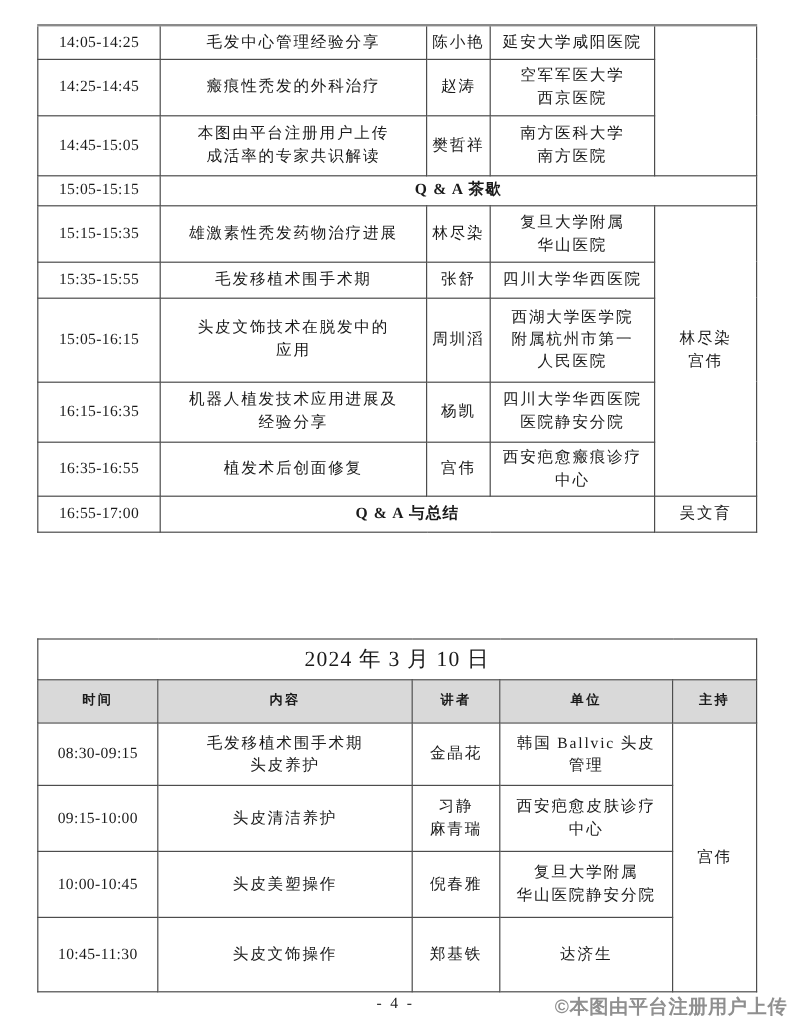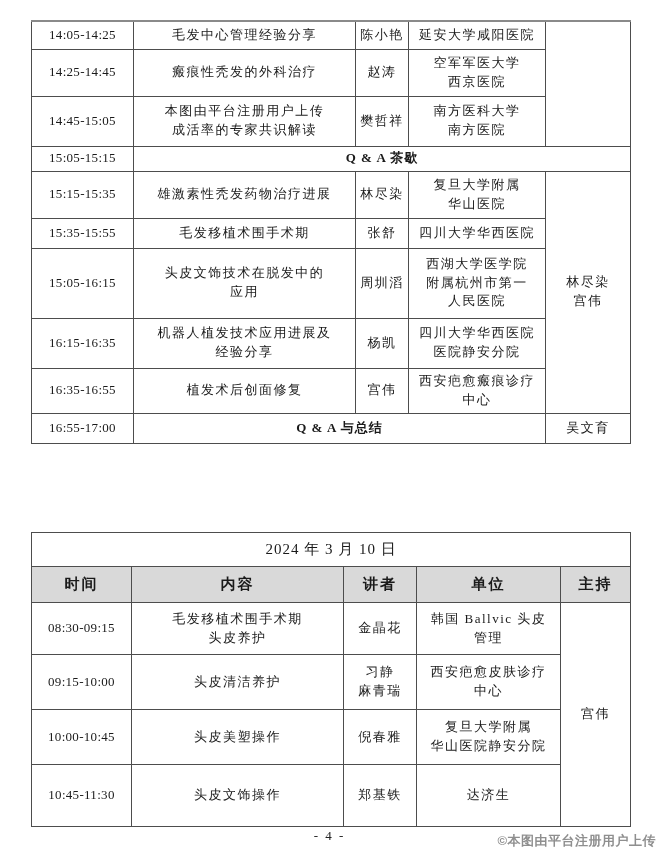--- a/index.html
+++ b/index.html
@@ -16,32 +16,32 @@
   table.sched td{
     border:1px solid #4d4d4d;text-align:center;vertical-align:middle;
     padding:1px 3px;white-space:pre-line;line-height:1.45;
     overflow:hidden;
   }
   #t1{left:31px;top:20px;width:599px;border-top:2px solid #8a8a8a;}
   #t2{left:31px;top:532px;width:599px;}
   .cjk{letter-spacing:1.5px;}
   .time-cell{letter-spacing:0.3px;}
   .title-cell{
-    font-size:15px;letter-spacing:1px;border-left-color:#777;
+    font-size:18px;letter-spacing:1px;border-left-color:#777;
   }
   .head-cell{
-    background:#d9d9d9;font-weight:bold;font-size:15px;letter-spacing:2px;
+    background:#d9d9d9;font-weight:bold;font-size:11px;letter-spacing:2px;
   }
   .qa-cell{letter-spacing:1px;font-weight:bold;}
   .footer-pagenum{
     position:absolute;left:0;right:0;top:828px;text-align:center;
     font-size:13px;letter-spacing:2px;color:#222;
   }
   .watermark{
-    position:absolute;right:3px;bottom:5px;font-size:13px;font-weight:bold;
+    position:absolute;right:3px;bottom:5px;font-size:16px;font-weight:bold;
     color:#8f8f8f;letter-spacing:0.5px;
     font-family:"Liberation Sans","DejaVu Sans",sans-serif;
     text-shadow:0 0 1px #ffffff,0 0 2px #ffffff;
   }
 </style>
 </head>
 <body>
 
 <div class="page">
 

